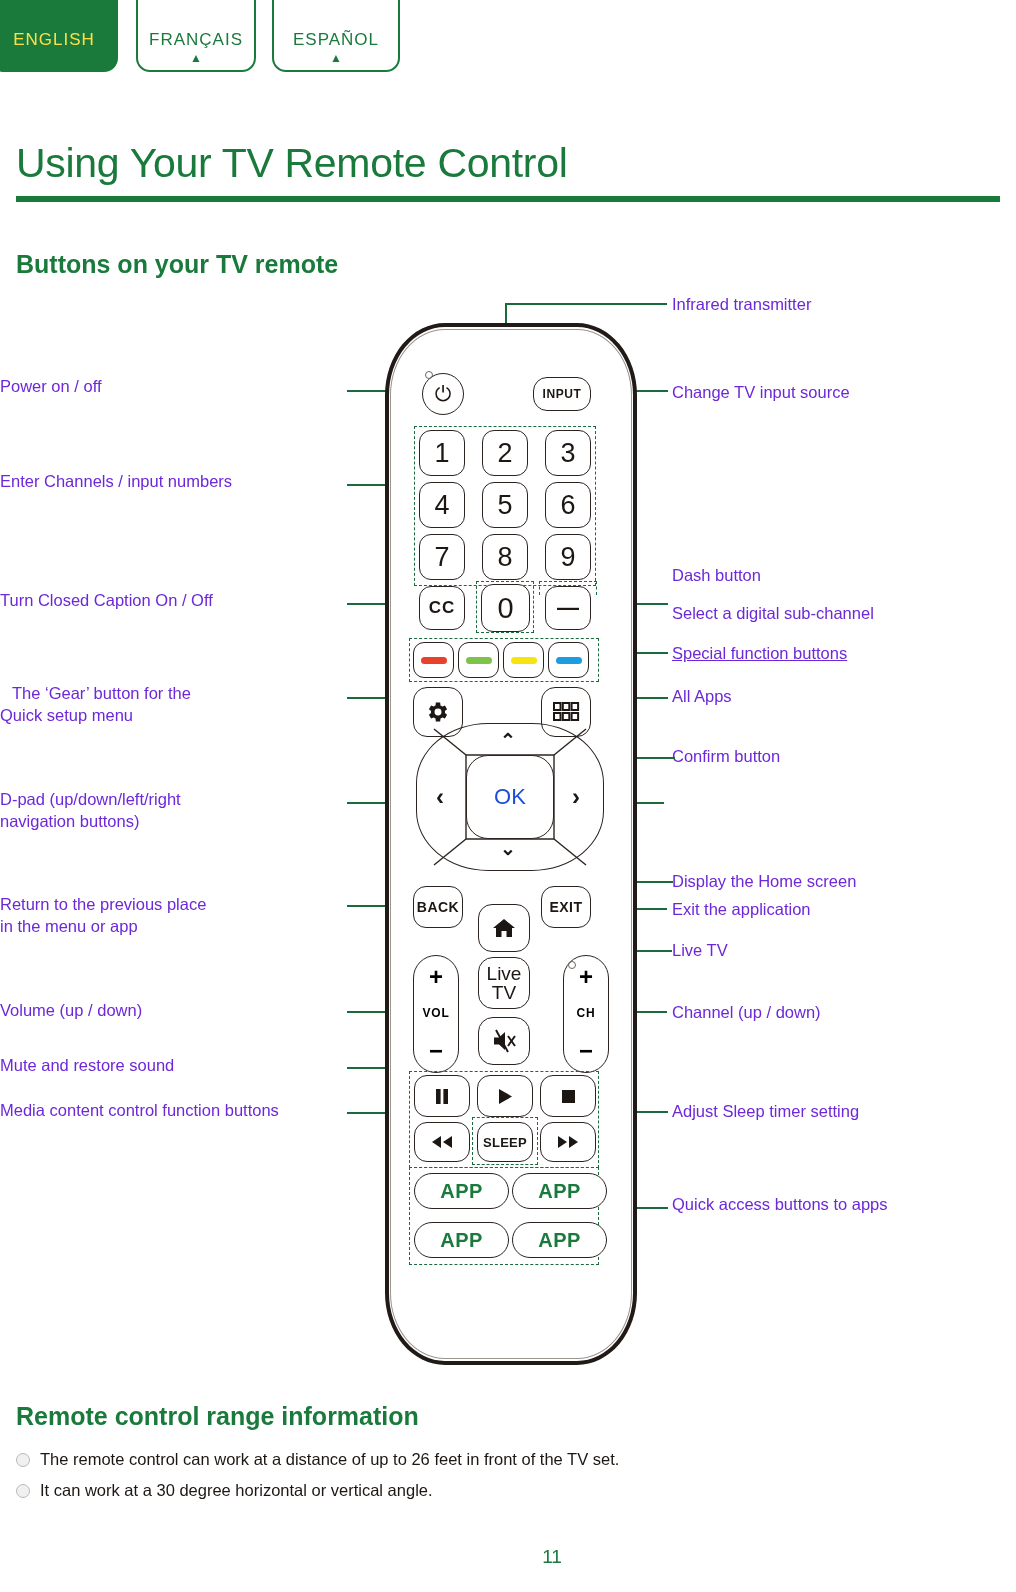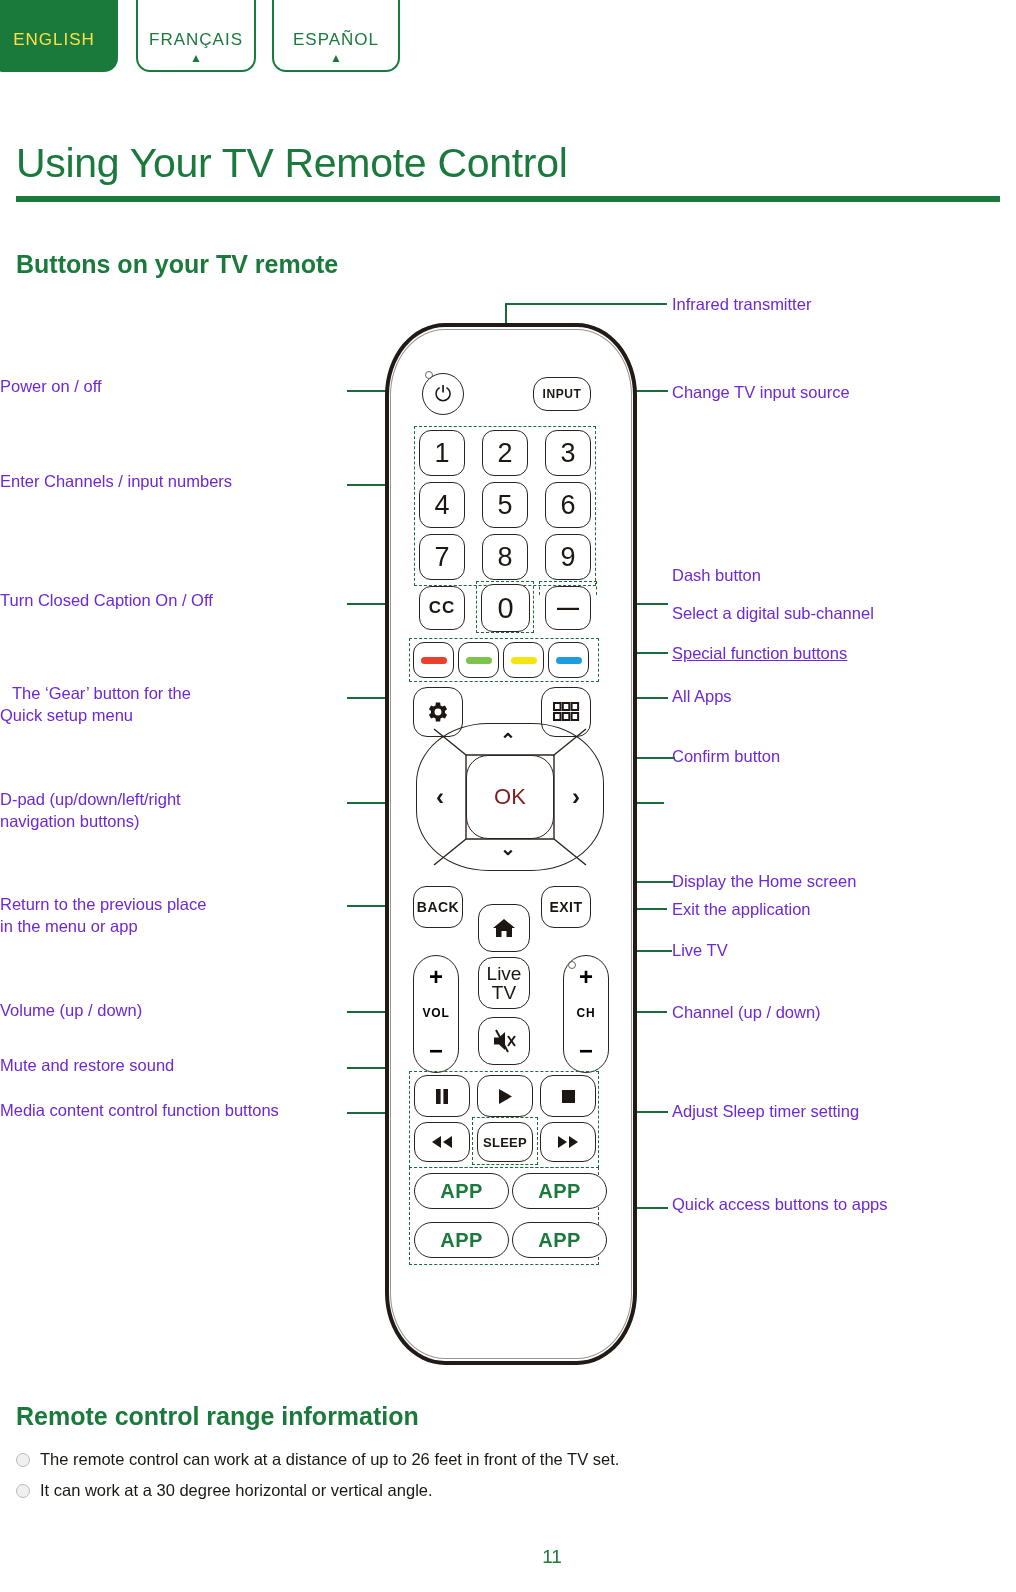--- a/index.html
+++ b/index.html
@@ -71,21 +71,21 @@
 
   
   .colorbar{width:26px;height:7px;border-radius:4px;}
 
   
   #dpad{position:absolute;left:31px;top:400px;width:188px;height:148px;}
   #dpad-ring{position:absolute;inset:0;border:1.6px solid #2b2320;border-radius:72px/60px;box-sizing:border-box;}
   #dpad-ok{
     position:absolute;left:50px;top:32px;width:88px;height:84px;border:1.6px solid #2b2320;
     border-radius:22px;box-sizing:border-box;display:flex;align-items:center;justify-content:center;
-    font-size:22px;color:#7f1d1d;background:#fff;
+    font-size:22px;color:#1d4ed8;background:#fff;
   }
   .dpad-arrow{position:absolute;font-size:19px;color:#1d1714;font-weight:bold;}
 
   
   .rail{
     position:absolute;width:46px;height:118px;border:1.6px solid #2b2320;border-radius:23px;
     box-sizing:border-box;background:#fff;
   }
   .rail .plus{position:absolute;top:9px;left:0;width:100%;text-align:center;font-size:24px;line-height:1;font-weight:bold;}
   .rail .minus{position:absolute;bottom:9px;left:0;width:100%;text-align:center;font-size:24px;line-height:1;font-weight:bold;}

